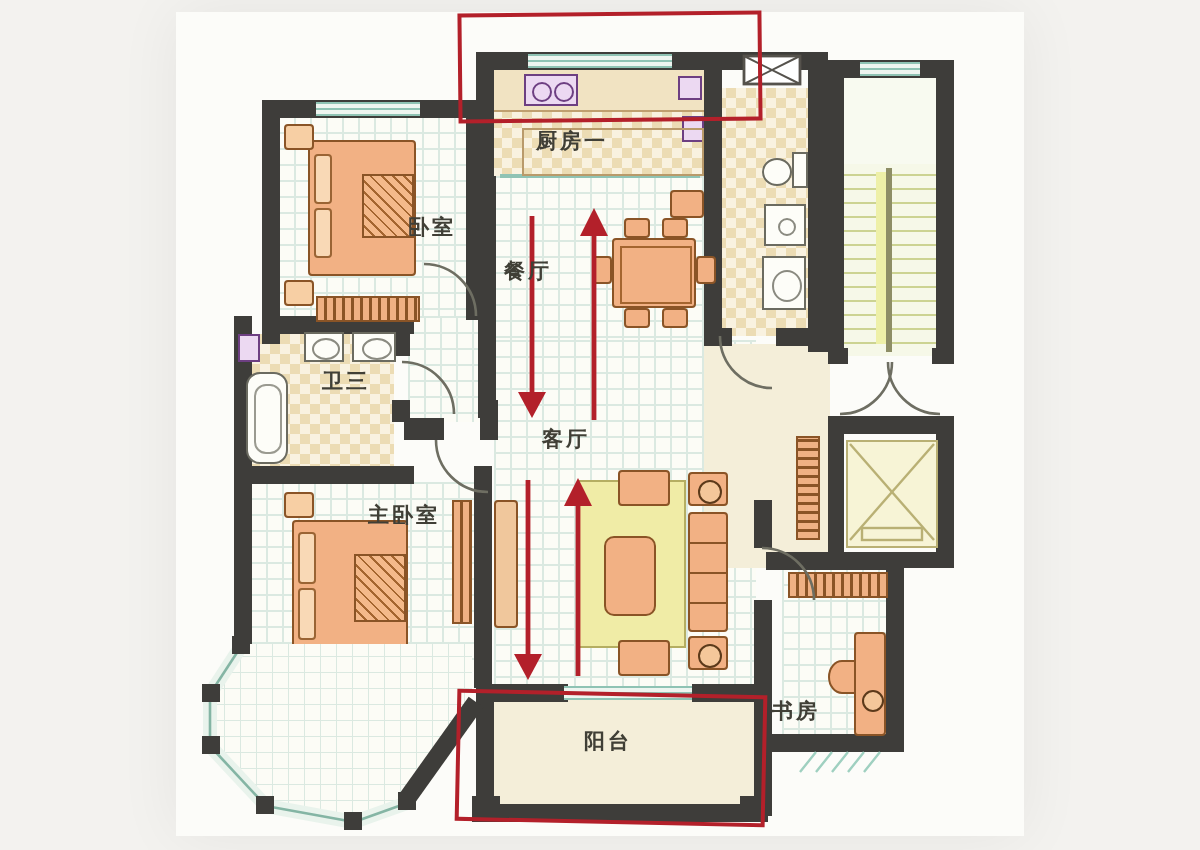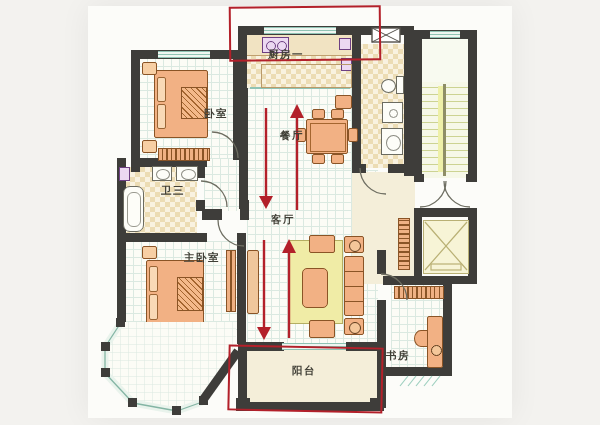--- a/index.html
+++ b/index.html
@@ -270,20 +270,20 @@
       <polygon class="red-f" points="257,327 271,327 264,340"></polygon>
       <line class="red-l" x1="289" y1="338" x2="289" y2="252"></line>
       <polygon class="red-f" points="282,253 296,253 289,239"></polygon>
     </g>
   </svg>
 
   <div class="red-box" style="left:229px;top:6px;width:152px;height:55px;transform:rotate(-0.6deg);"></div>
   <div class="red-box" style="left:228px;top:346px;width:155px;height:66px;transform:rotate(1.2deg);"></div>
 
   <span class="room-label" style="left:204px;top:107px;">卧室</span>
-  <span class="room-label" style="left:268px;top:48px;">厨房一</span>
-  <span class="room-label" style="left:280px;top:129px;">餐厅</span>
+  <span class="room-label" style="left:268px;top:64px;">厨房一</span>
+  <span class="room-label" style="left:252px;top:129px;">餐厅</span>
   <span class="room-label" style="left:161px;top:184px;">卫三</span>
   <span class="room-label" style="left:271px;top:213px;">客厅</span>
   <span class="room-label" style="left:184px;top:251px;">主卧室</span>
   <span class="room-label" style="left:386px;top:349px;">书房</span>
   <span class="room-label" style="left:292px;top:364px;">阳台</span>
 </div>
 
 </body></html>

